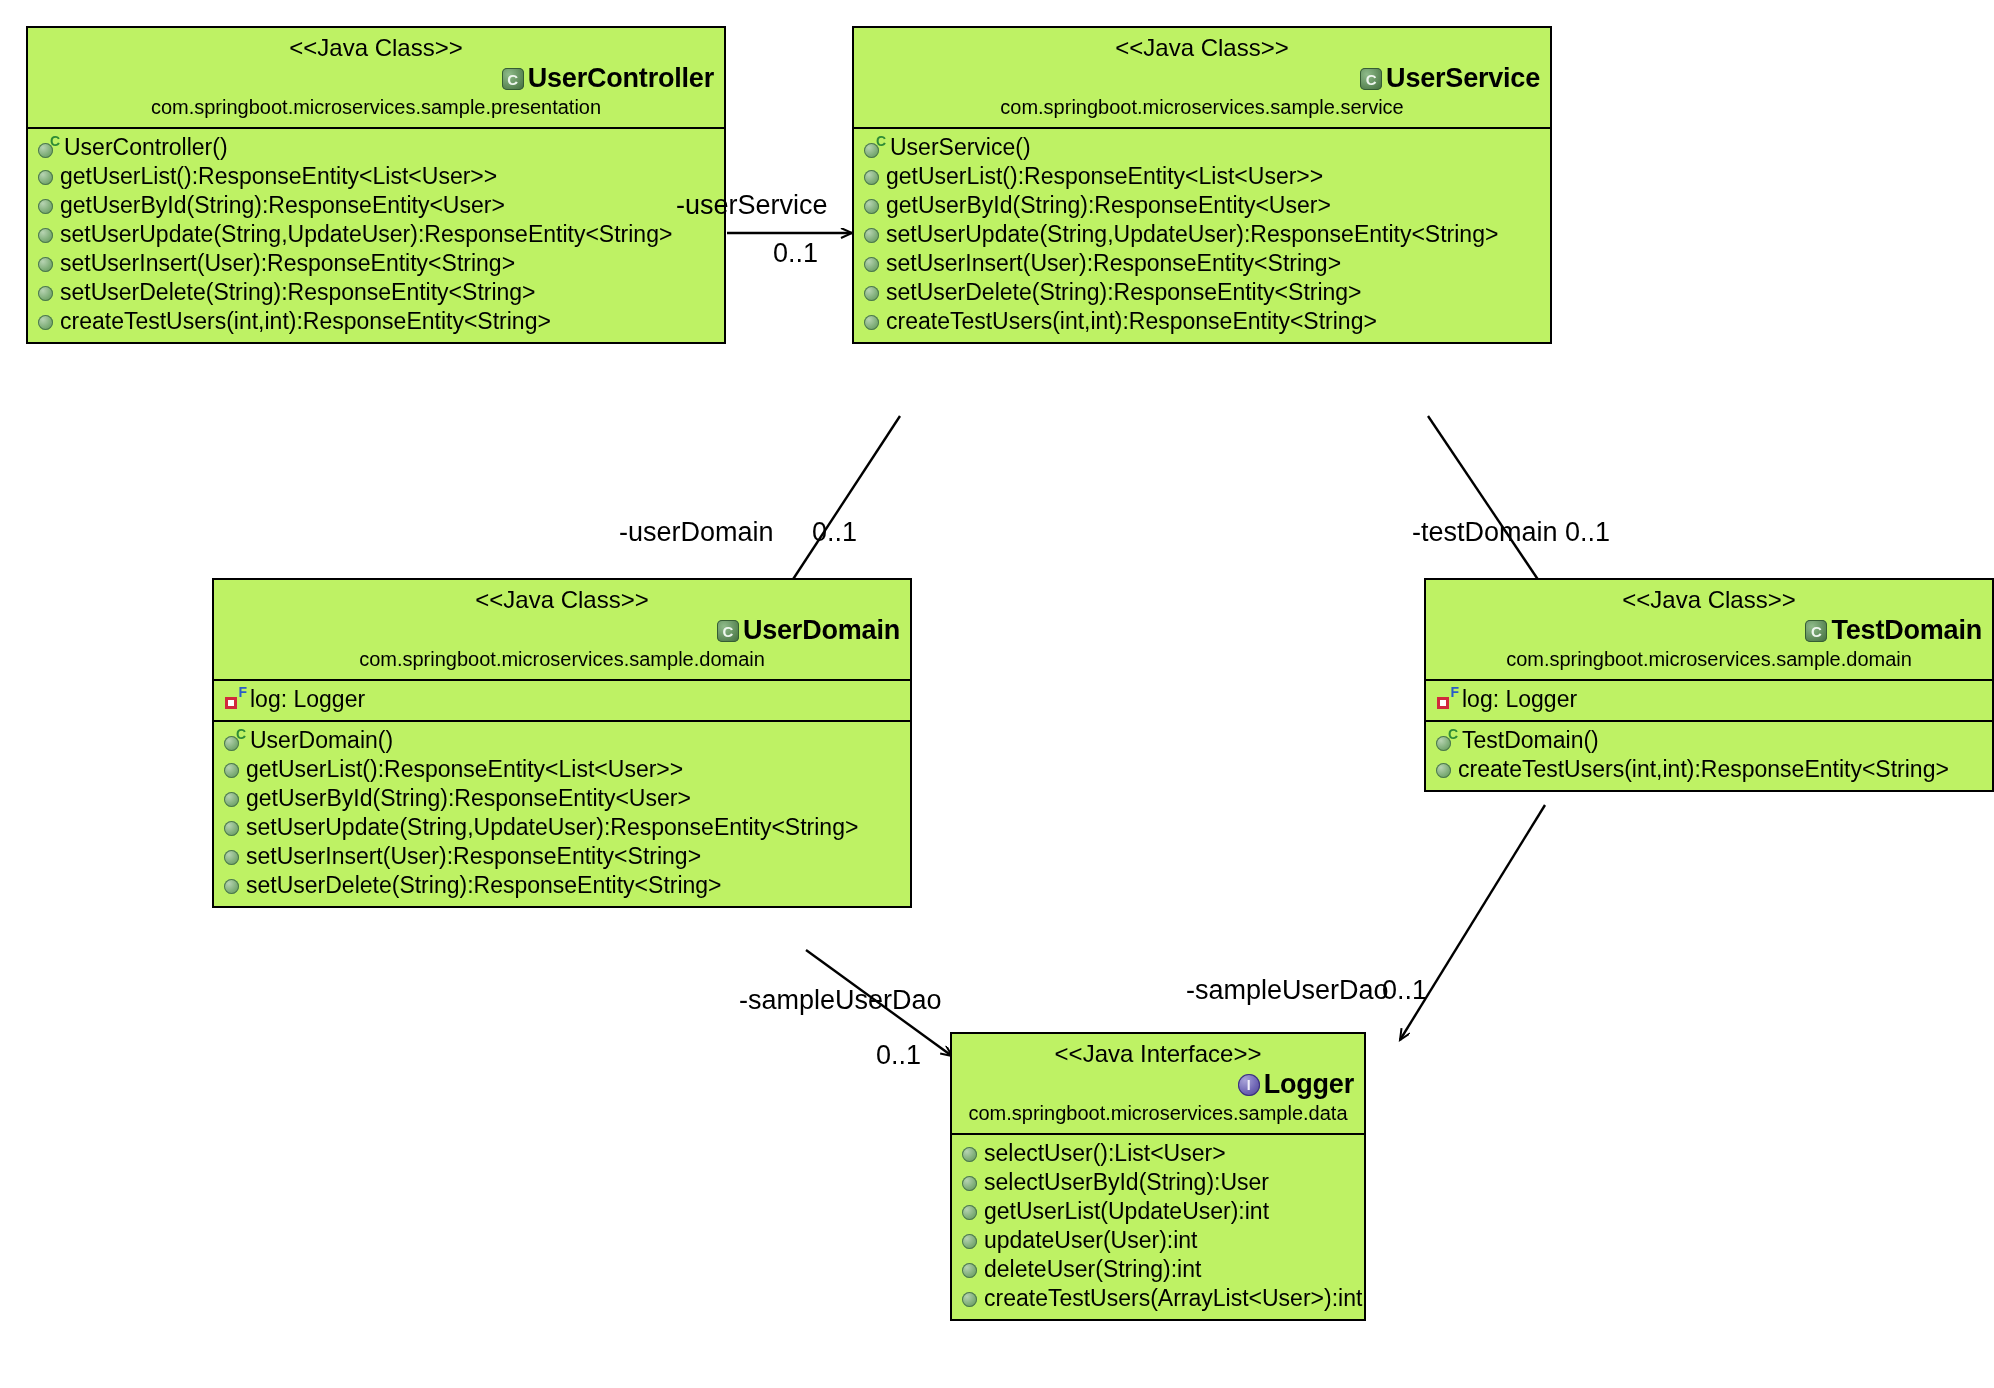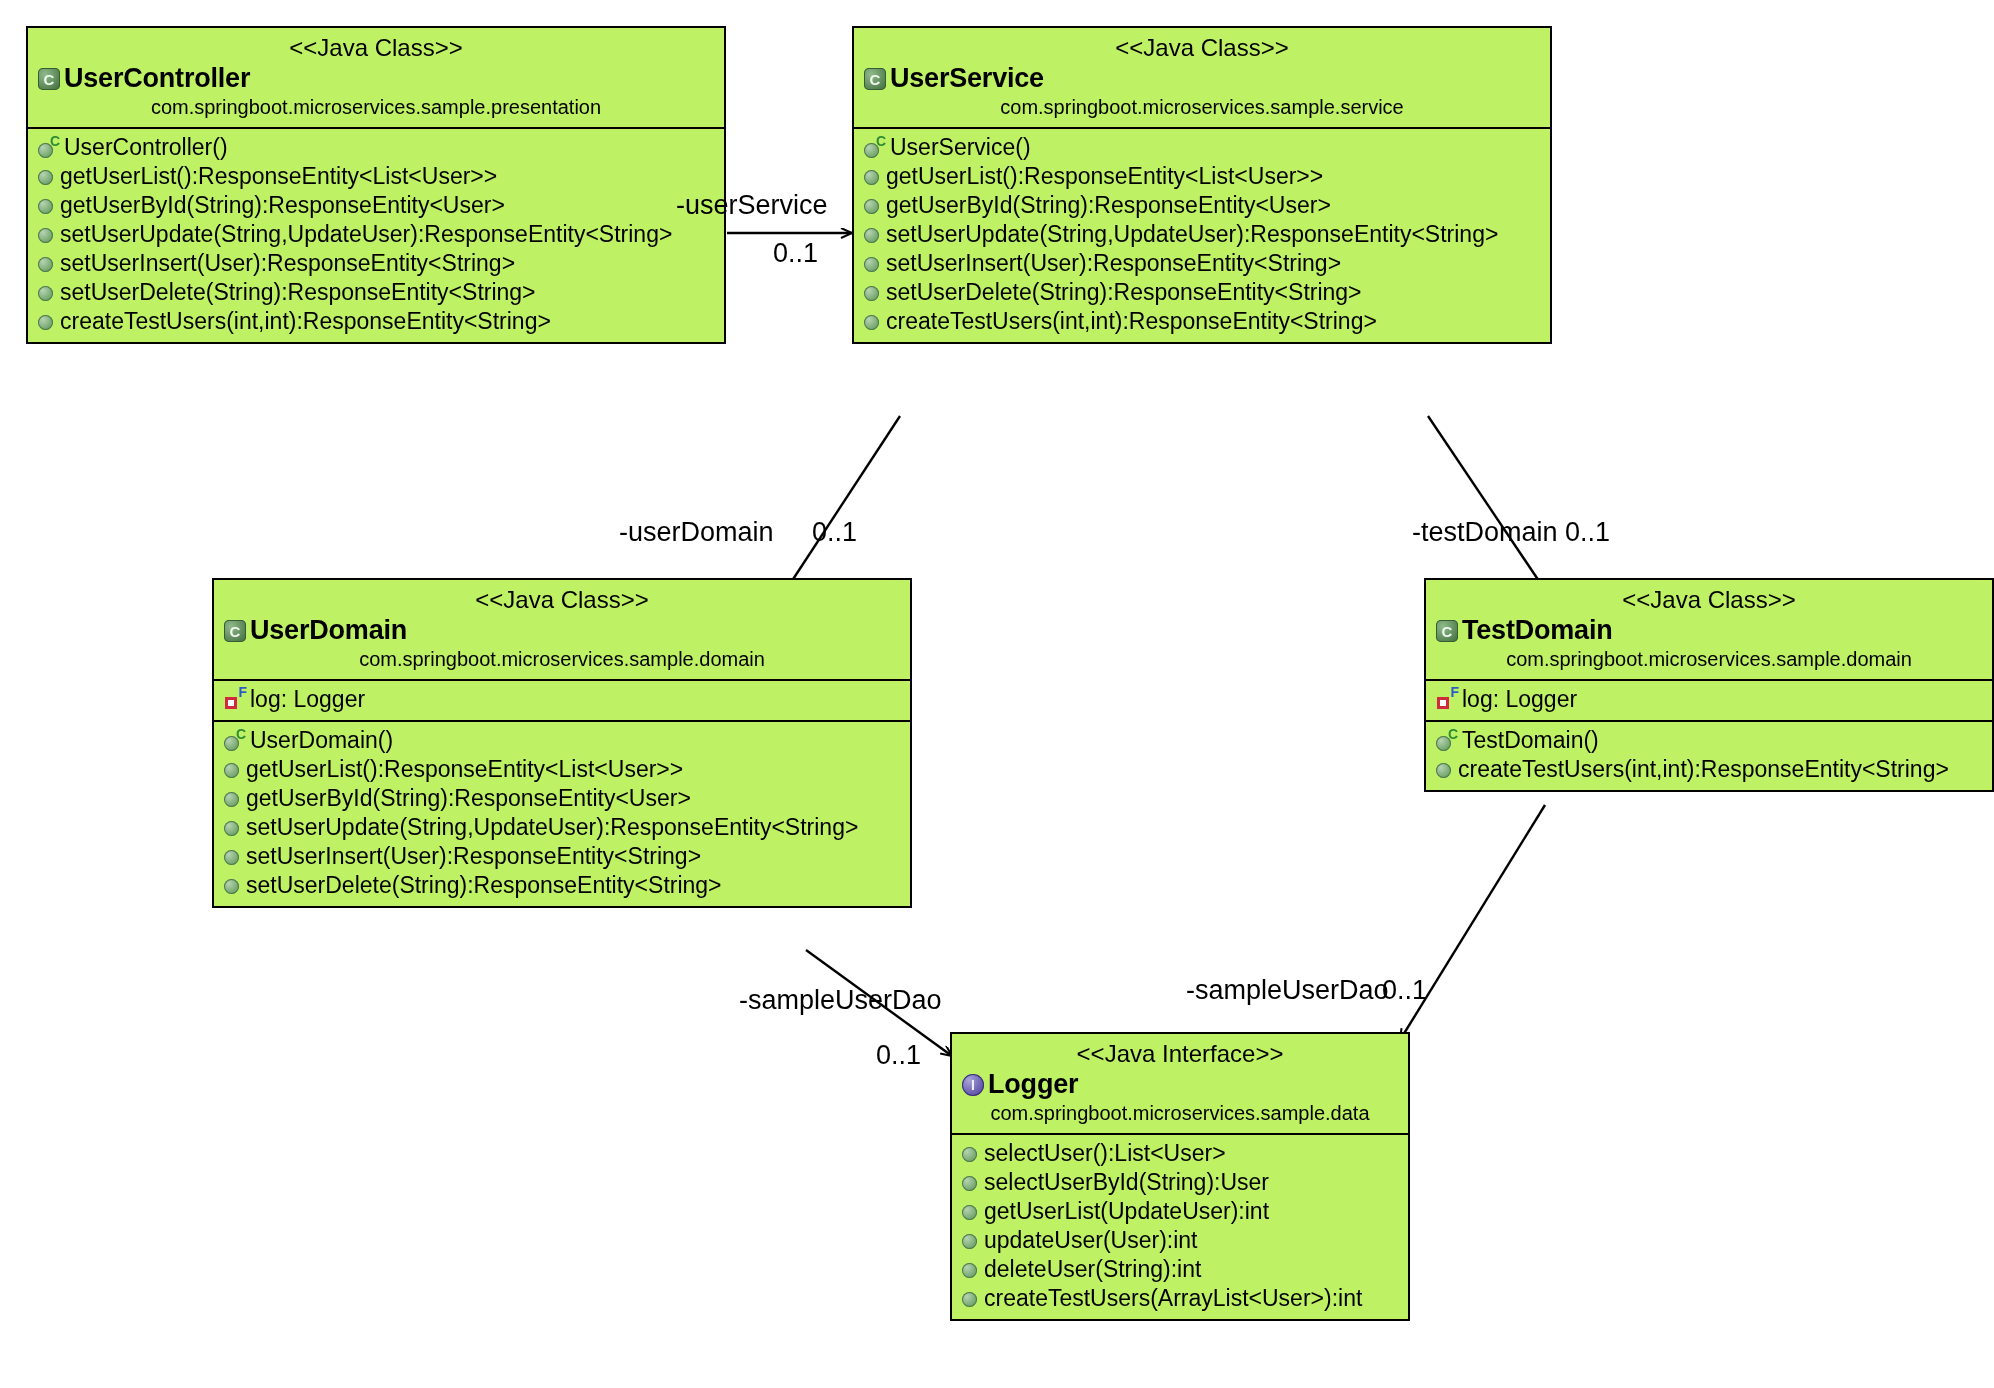--- a/index.html
+++ b/index.html
@@ -41,21 +41,21 @@
   }
   .stereotype {
     font-size: 24px;
     color: #000000;
     line-height: 1.18;
     white-space: nowrap;
   }
   .class-title-row {
     display: flex;
     align-items: center;
-    justify-content: flex-start;
+    justify-content: flex-end;
     gap: 4px;
     margin-top: 1px;
   }
   .class-title {
     font-size: 27px;
     font-weight: bold;
     color: #000000;
     letter-spacing: -0.2px;
     white-space: nowrap;
   }
@@ -432,21 +432,21 @@
       </div>
       <div class="member">
         <span class="icon-method">
             <span class="ball"></span>
           </span>
         <span class="member-label">createTestUsers(int,int):ResponseEntity&lt;String&gt;</span>
       </div>
     </div>
   </div>
 
-  <div class="uml-class" style="left:950px; top:1032px; width:460px;">
+  <div class="uml-class" style="left:950px; top:1032px; width:416px;">
     <div class="uml-header">
       <div class="stereotype">&lt;&lt;Java Interface&gt;&gt;</div>
       <div class="class-title-row">
         <span class="icon-interface"></span>
         <span class="class-title">Logger</span>
       </div>
       <div class="package-name">com.springboot.microservices.sample.data</div>
     </div>
     <div class="compartment">
       <div class="member">

